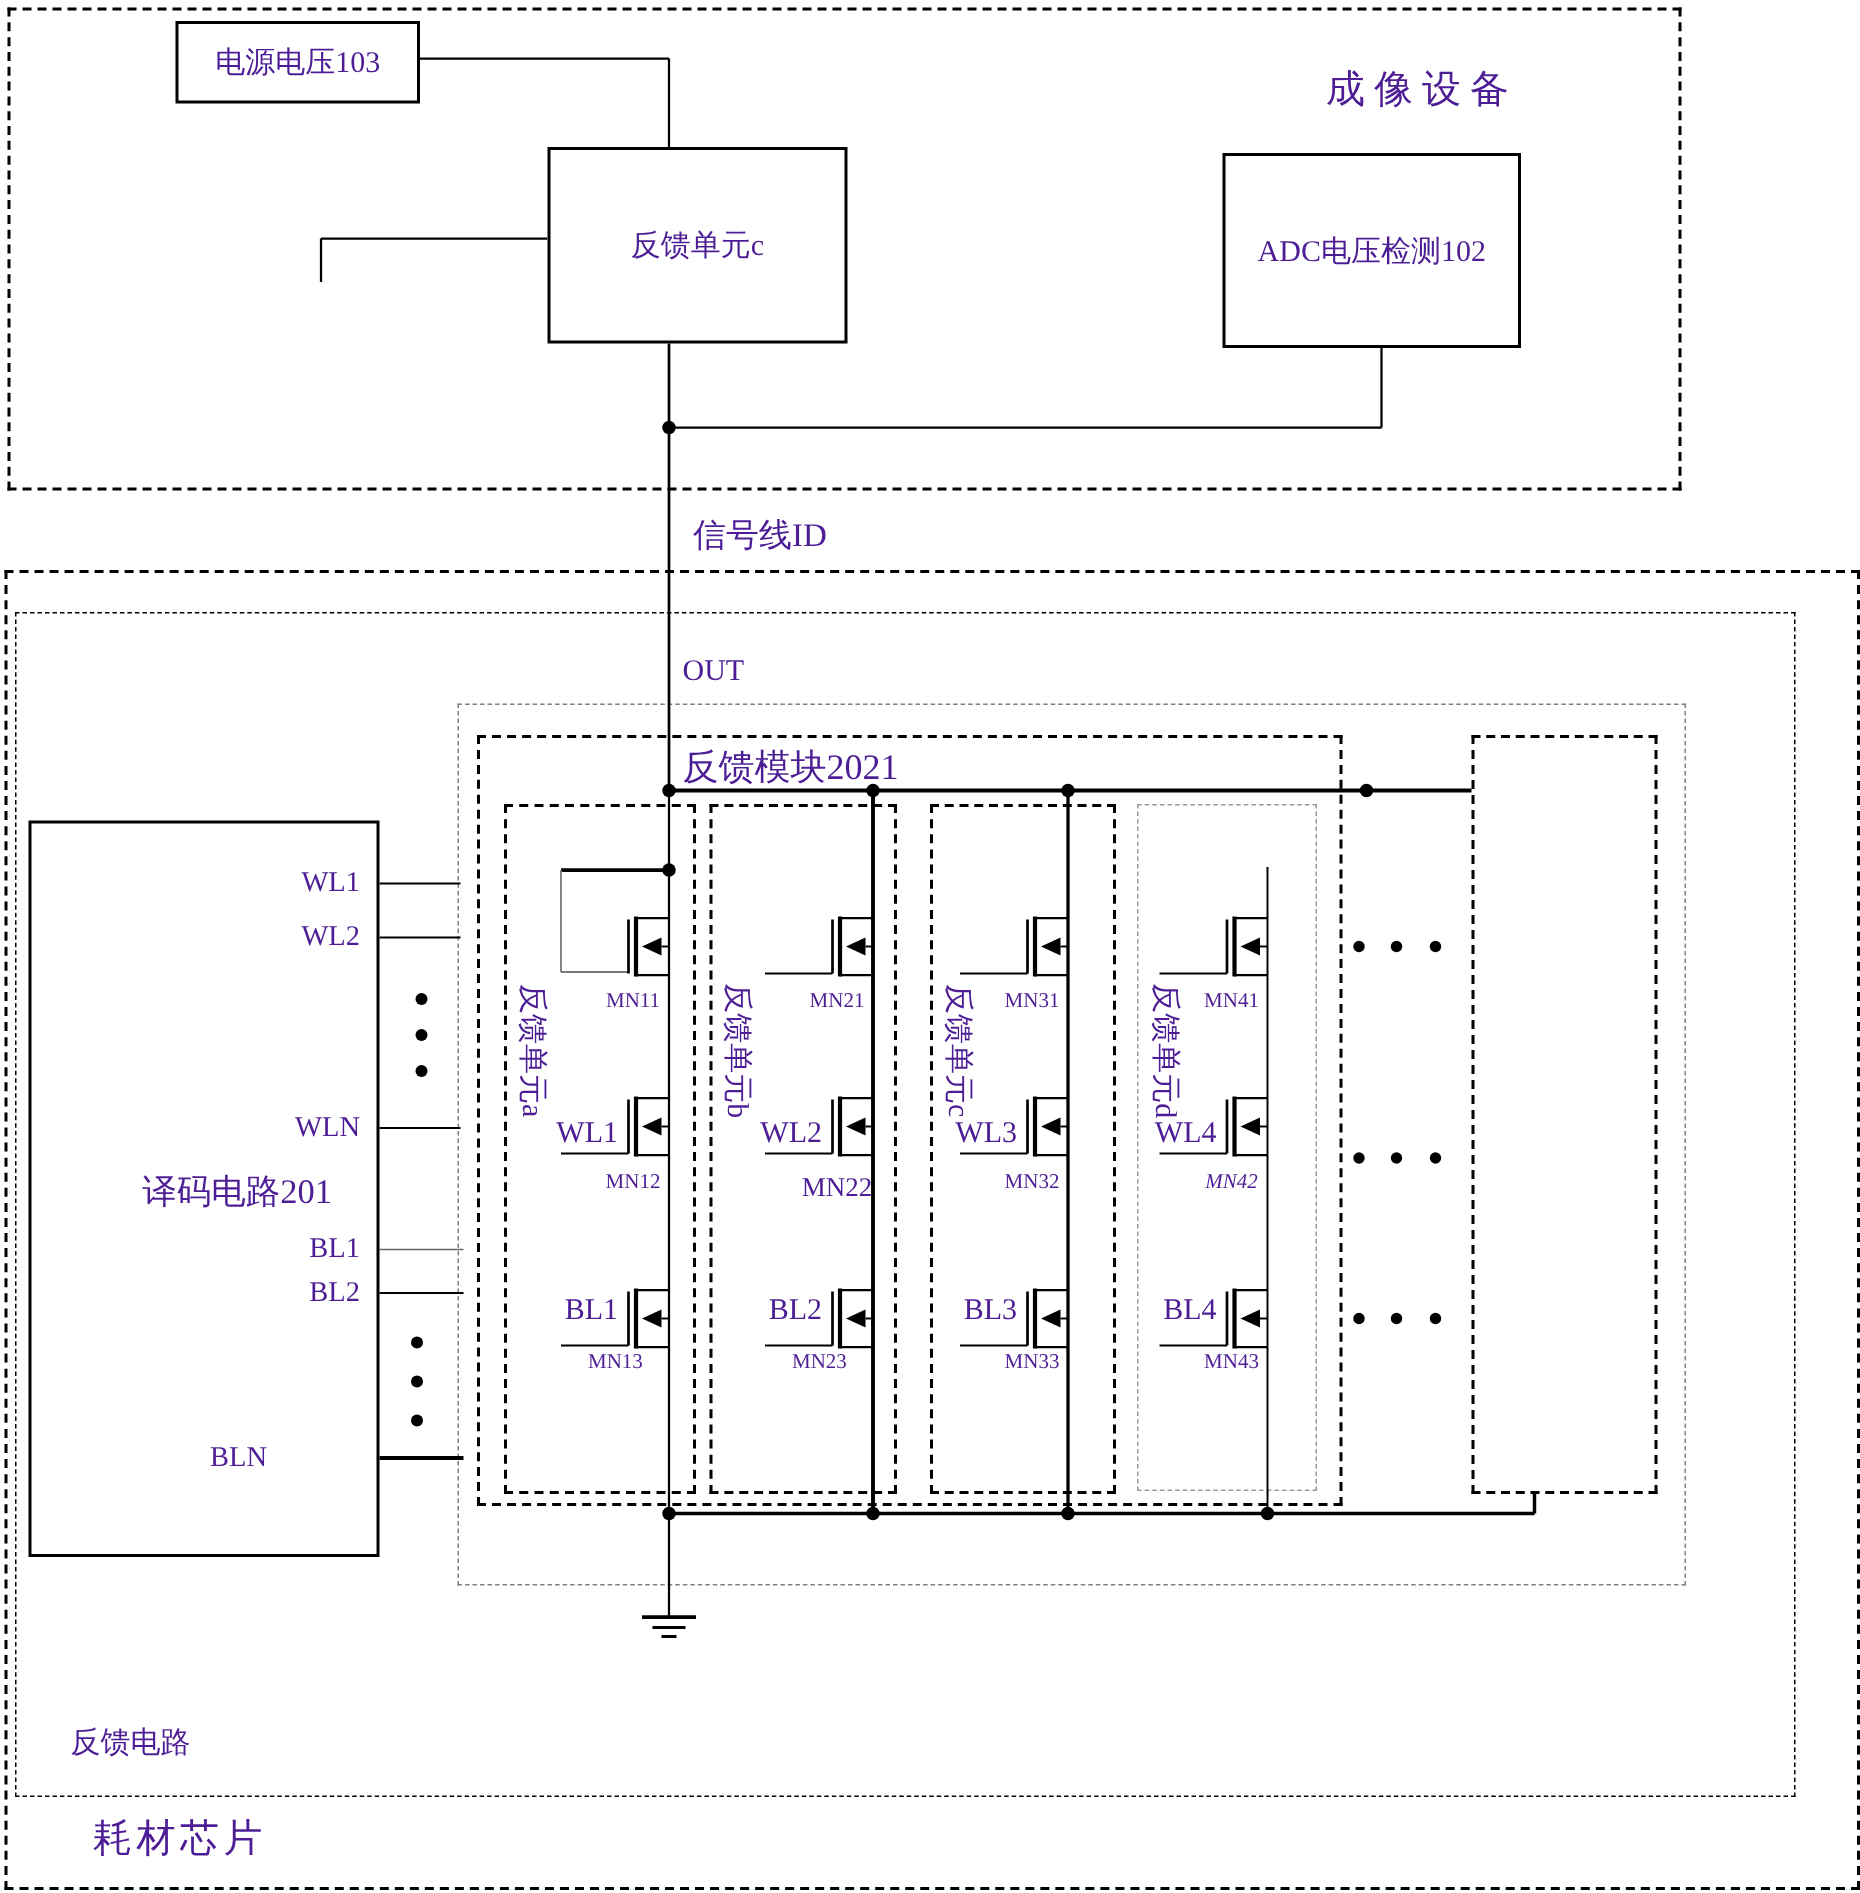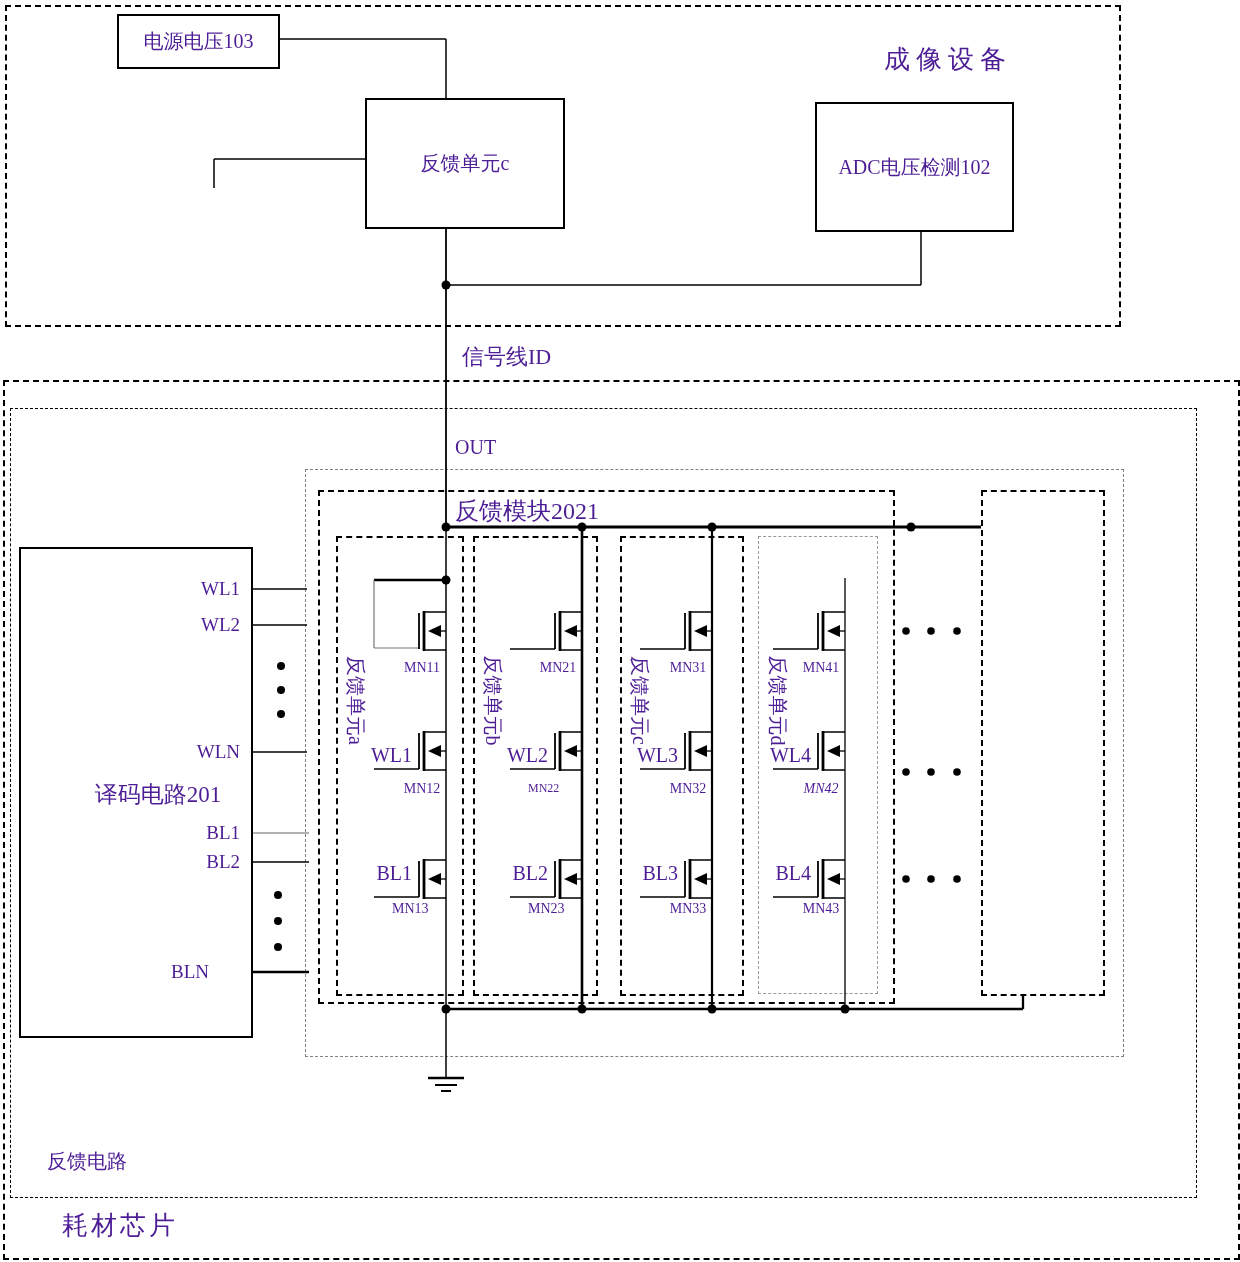--- a/index.html
+++ b/index.html
@@ -187,21 +187,21 @@
   </div>
 
   <div class="solidbox" style="left:19px;top:547px;width:230px;height:487px;"></div>
 
   <div class="lbl" style="left:19px;top:779px;width:230px;text-align:center;font-size:23px;margin-left:24px;">译码电路201</div>
   <div class="lbl" style="left:140px;top:578px;width:100px;text-align:right;font-size:19px;">WL1</div>
   <div class="lbl" style="left:140px;top:614px;width:100px;text-align:right;font-size:19px;">WL2</div>
   <div class="lbl" style="left:140px;top:741px;width:100px;text-align:right;font-size:19px;">WLN</div>
   <div class="lbl" style="left:140px;top:822px;width:100px;text-align:right;font-size:19px;">BL1</div>
   <div class="lbl" style="left:140px;top:851px;width:100px;text-align:right;font-size:19px;">BL2</div>
-  <div class="lbl" style="left:140px;top:961px;width:100px;text-align:center;font-size:19px;">BLN</div>
+  <div class="lbl" style="left:140px;top:961px;width:100px;text-align:left;font-size:19px;">BLN</div>
 
   <div class="lbl" style="left:884px;top:42px;font-size:26px;letter-spacing:6px;">成像设备</div>
 
   <div class="lbl" style="left:462px;top:342px;font-size:22px;">信号线ID</div>
 
   <div class="lbl" style="left:455px;top:436px;font-size:20px;">OUT</div>
 
   <div class="lbl" style="left:455px;top:495px;font-size:24px;">反馈模块2021</div>
 
   <div class="lbl" style="left:47px;top:1148px;font-size:20px;">反馈电路</div>
@@ -211,21 +211,21 @@
 
   <div class="lbl" style="left:300px;top:687px;width:110px;text-align:center;font-size:20px;transform:rotate(90deg);">反馈单元a</div>
   <div class="lbl" style="left:392px;top:660px;width:60px;text-align:center;font-size:14px;">MN11</div>
   <div class="lbl" style="left:392px;top:781px;width:60px;text-align:center;font-size:14px;">MN12</div>
   <div class="lbl" style="left:392px;top:901px;width:60px;text-align:left;font-size:14px;">MN13</div>
   <div class="lbl" style="left:342px;top:744px;width:70px;text-align:right;font-size:20px;">WL1</div>
   <div class="lbl" style="left:342px;top:862px;width:70px;text-align:right;font-size:20px;">BL1</div>
 
   <div class="lbl" style="left:437px;top:687px;width:110px;text-align:center;font-size:20px;transform:rotate(90deg);">反馈单元b</div>
   <div class="lbl" style="left:528px;top:660px;width:60px;text-align:center;font-size:14px;">MN21</div>
-  <div class="lbl" style="left:528px;top:781px;width:60px;font-size:12px;">MN22</div>
+  <div class="lbl" style="left:528px;top:781px;width:60px;text-align:center;font-size:18px;">MN22</div>
   <div class="lbl" style="left:528px;top:901px;width:60px;text-align:left;font-size:14px;">MN23</div>
   <div class="lbl" style="left:478px;top:744px;width:70px;text-align:right;font-size:20px;">WL2</div>
   <div class="lbl" style="left:478px;top:862px;width:70px;text-align:right;font-size:20px;">BL2</div>
 
   <div class="lbl" style="left:584px;top:687px;width:110px;text-align:center;font-size:20px;transform:rotate(90deg);">反馈单元c</div>
   <div class="lbl" style="left:658px;top:660px;width:60px;text-align:center;font-size:14px;">MN31</div>
   <div class="lbl" style="left:658px;top:781px;width:60px;text-align:center;font-size:14px;">MN32</div>
   <div class="lbl" style="left:658px;top:901px;width:60px;text-align:center;font-size:14px;">MN33</div>
   <div class="lbl" style="left:608px;top:744px;width:70px;text-align:right;font-size:20px;">WL3</div>
   <div class="lbl" style="left:608px;top:862px;width:70px;text-align:right;font-size:20px;">BL3</div>

